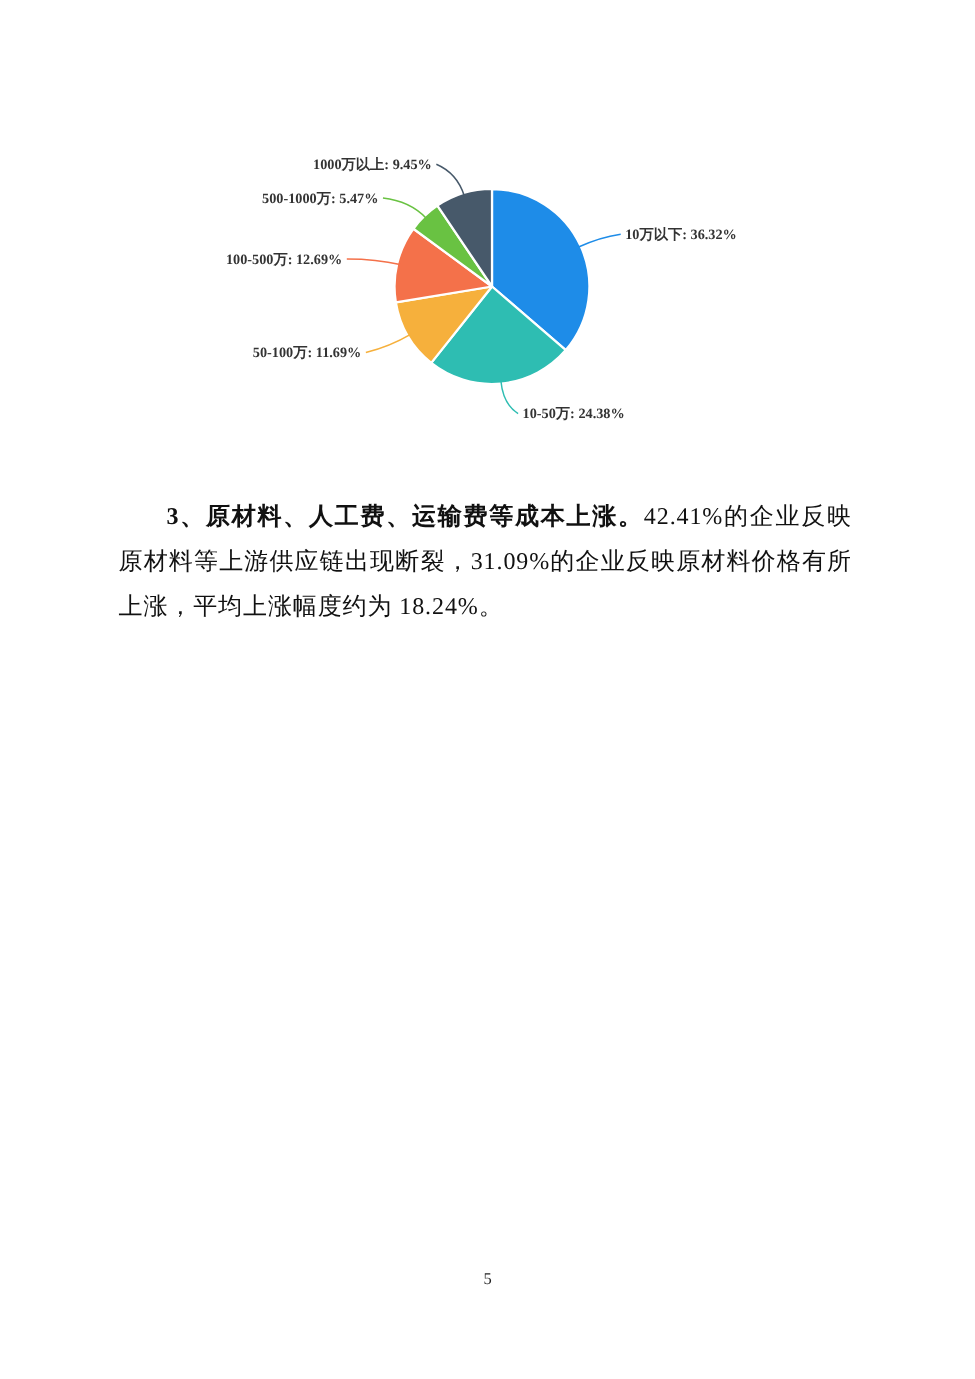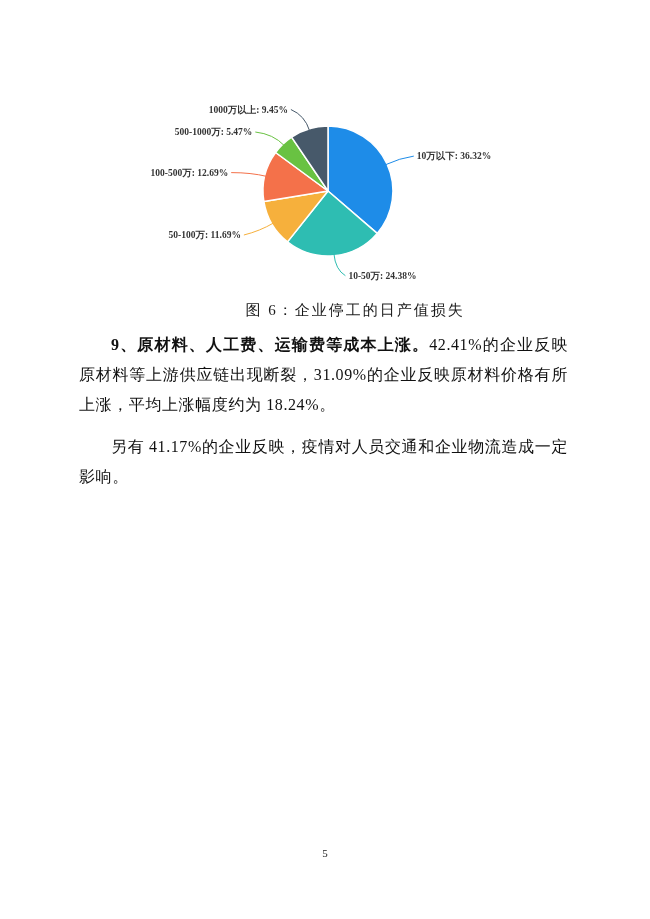--- a/index.html
+++ b/index.html
@@ -45,22 +45,20 @@
       <path d="M266.7,176.4 Q251.2,172.6 231.2,172.6" fill="none" stroke="#f4714a" stroke-width="1"></path>
       <text x="228.2" y="175.8" text-anchor="end" font-size="9.5" font-weight="700" fill="#333333" font-family="&quot;Liberation Serif&quot;,&quot;DejaVu Serif&quot;,serif">100-500万: 12.69%</text>
       <path d="M328,191 L275.6,152.5 A65,65 0 0 1 291.6,137.1 Z" fill="#69c242" stroke="#ffffff" stroke-width="1.5" stroke-linejoin="round"></path>
       <path d="M284.3,145.6 Q273.3,134.0 255.3,132.0" fill="none" stroke="#69c242" stroke-width="1"></path>
       <text x="252.3" y="135.2" text-anchor="end" font-size="9.5" font-weight="700" fill="#333333" font-family="&quot;Liberation Serif&quot;,&quot;DejaVu Serif&quot;,serif">500-1000万: 5.47%</text>
       <path d="M328,191 L291.6,137.1 A65,65 0 0 1 328.0,126.0 Z" fill="#47596a" stroke="#ffffff" stroke-width="1.5" stroke-linejoin="round"></path>
       <path d="M309.6,130.8 Q304.9,115.5 290.9,109.5" fill="none" stroke="#47596a" stroke-width="1"></path>
       <text x="287.9" y="112.7" text-anchor="end" font-size="9.5" font-weight="700" fill="#333333" font-family="&quot;Liberation Serif&quot;,&quot;DejaVu Serif&quot;,serif">1000万以上: 9.45%</text>
     </svg>
 
-  <div class="caption">图 6：企业停工的日产值损失</div>
 
   <div class="body-text">
-    <p><span class="lead">9、原材料、人工费、运输费等成本上涨。</span><span>42.41%的企业反映原材料等上游供应链出现断裂，31.09%的企业反映原材料价格有所上涨，平均上涨幅度约为 18.24%。</span></p>
-    <p><span>另有 41.17%的企业反映，疫情对人员交通和企业物流造成一定影响。</span></p>
+    <p><span class="lead">3、原材料、人工费、运输费等成本上涨。</span><span>42.41%的企业反映原材料等上游供应链出现断裂，31.09%的企业反映原材料价格有所上涨，平均上涨幅度约为 18.24%。</span></p>
   </div>
 
   <div class="page-number">5</div>
 
 </div>
 
 </body></html>

